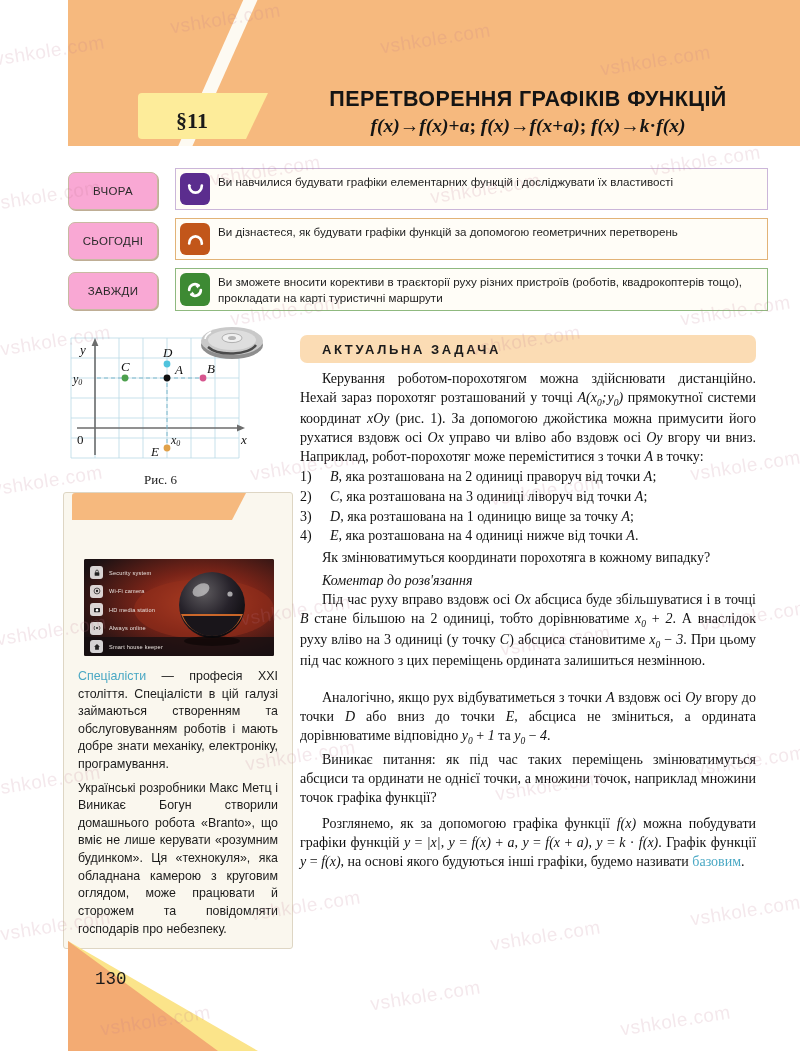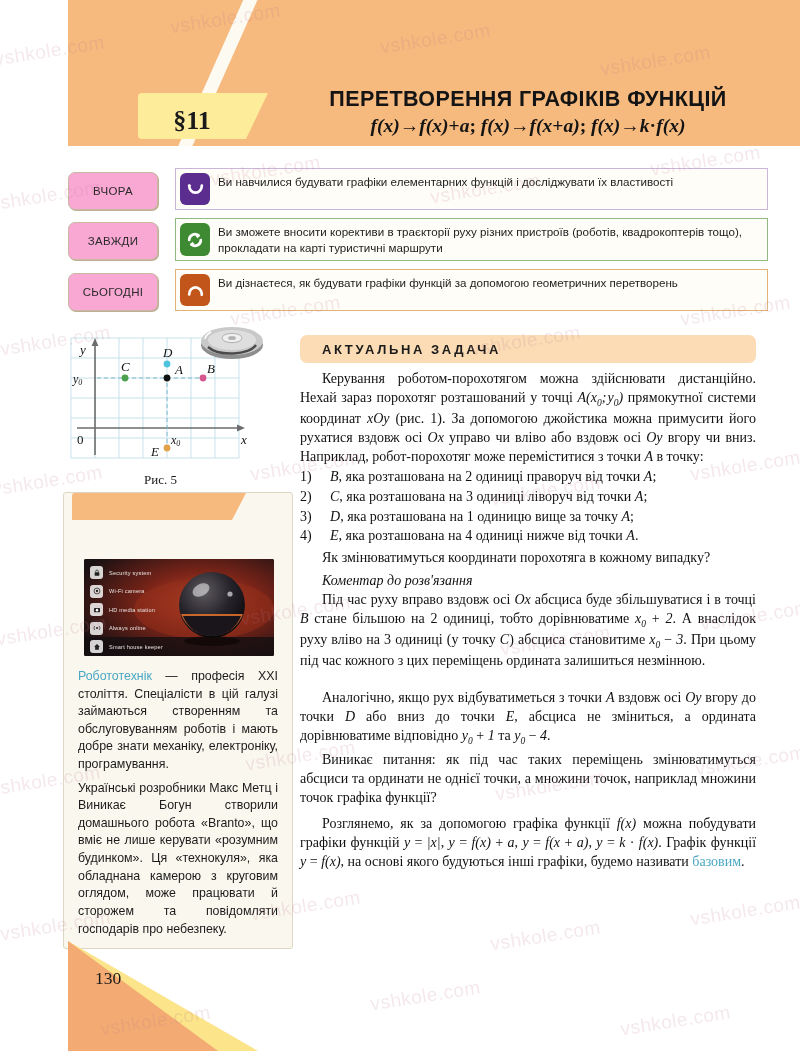--- a/index.html
+++ b/index.html
@@ -17,21 +17,21 @@
 
   
   .banner{position:absolute;left:68px;top:0;width:732px;height:146px;background:#f6b97e;}
   .banner-stripe{position:absolute;left:0;top:0;width:732px;height:146px;overflow:hidden;}
   .banner-stripe:after{content:"";position:absolute;left:138px;top:-30px;width:13px;height:230px;
       background:#fdfaf2;transform:rotate(24deg);}
   .sect-tag{position:absolute;left:70px;top:93px;width:108px;height:46px;background:#fdec9a;
       border-radius:4px 0 0 4px;display:flex;align-items:center;justify-content:center;}
   .sect-tag:after{content:"";position:absolute;right:-22px;top:0;border-top:46px solid #fdec9a;
       border-right:22px solid transparent;}
-  .sect-tag span{font-family:"Liberation Serif",serif;font-weight:bold;font-size:26px;color:#1a1a1a;
+  .sect-tag span{font-family:"Liberation Serif",serif;font-weight:bold;font-size:22px;color:#1a1a1a;
       position:relative;z-index:2;margin-top:10px;}
   .banner-title{position:absolute;left:180px;top:88px;width:560px;text-align:center;}
   .banner-title .t1{font-family:"Liberation Sans",sans-serif;font-weight:bold;font-size:21.5px;
       color:#141414;letter-spacing:.4px;line-height:1.05;}
   .banner-title .t2{font-family:"Liberation Serif",serif;font-weight:bold;font-style:italic;
       font-size:19.5px;color:#141414;margin-top:5px;line-height:1.05;}
   .banner-title .t2 .up{font-style:normal;}
 
   
   .callouts{position:absolute;left:68px;top:168px;width:700px;}
@@ -101,21 +101,21 @@
   .math{font-family:"Liberation Serif",serif;font-style:italic;white-space:nowrap;}
   .math .op{font-style:normal;}
   sub{font-size:.68em;}
   .gap{height:7px;}
 
   
   .corner-y{position:absolute;left:68px;bottom:0;width:0;height:0;
       border-left:190px solid #fbe48a;border-top:110px solid transparent;}
   .corner-o{position:absolute;left:68px;bottom:0;width:0;height:0;
       border-left:150px solid #f3ab73;border-top:110px solid transparent;}
-  .pagenum{position:absolute;left:95px;bottom:62px;font-family:Liberation Serif, serif;
+  .pagenum{position:absolute;left:95px;bottom:62px;font-family:Liberation Mono, monospace;
       font-size:17.5px;color:#1a1a1a;}
 </style>
 </head>
 <body>
 
 <div class="page">
 
   <div class="banner">
     <div class="banner-stripe"></div>
     <div class="sect-tag">
@@ -136,48 +136,48 @@
     <div class="crow">
       <div class="clabel">ВЧОРА</div>
       <div class="cbody">
         <div class="cicon p">
           <svg width="19" height="19" viewBox="0 0 24 24">
               <path d="M4 7 a8 9 0 0 0 16 0 l0 0" fill="none" stroke="#fff" stroke-width="3.4" stroke-linecap="round"></path>
               <path d="M4.2 7.6 l0 -2.4 l2.6 2.4 z" fill="#fff"></path>
             </svg>
         </div>
         <div class="ctext">Ви навчилися будувати графіки елементарних функцій і досліджувати їх властивості</div>
+      </div>
+    </div>
+
+    <div class="crow">
+      <div class="clabel">СЬОГОДНІ</div>
+      <div class="cbody o">
+        <div class="cicon o">
+          <svg width="19" height="19" viewBox="0 0 24 24">
+              <path d="M4 17 a8 9 0 0 1 16 0" fill="none" stroke="#fff" stroke-width="3.4" stroke-linecap="round"></path>
+              <path d="M19.6 16.6 l1.8 1.6 l-3.4 1.2 z" fill="#fff"></path>
+            </svg>
+        </div>
+        <div class="ctext">Ви дізнаєтеся, як будувати графіки функцій за допомогою геометричних перетворень</div>
       </div>
     </div>
 
     <div class="crow">
       <div class="clabel">ЗАВЖДИ</div>
       <div class="cbody g">
         <div class="cicon g">
           <svg width="20" height="20" viewBox="0 0 24 24">
             <path d="M19 12 a7 7 0 0 1 -11.5 5.4" fill="none" stroke="#fff" stroke-width="3.2" stroke-linecap="round"></path>
             <path d="M5 12 a7 7 0 0 1 11.5 -5.4" fill="none" stroke="#fff" stroke-width="3.2" stroke-linecap="round"></path>
             <path d="M8.4 13.8 l-1.2 4.8 l4.6 -1.6 z" fill="#fff"></path>
             <path d="M15.6 10.2 l1.2 -4.8 l-4.6 1.6 z" fill="#fff"></path>
           </svg>
         </div>
         <div class="ctext">Ви зможете вносити корективи в траєкторії руху різних пристроїв (роботів, квадрокоптерів тощо), прокладати на карті туристичні маршрути</div>
-      </div>
-    </div>
-
-    <div class="crow">
-      <div class="clabel">СЬОГОДНІ</div>
-      <div class="cbody o">
-        <div class="cicon o">
-          <svg width="19" height="19" viewBox="0 0 24 24">
-              <path d="M4 17 a8 9 0 0 1 16 0" fill="none" stroke="#fff" stroke-width="3.4" stroke-linecap="round"></path>
-              <path d="M19.6 16.6 l1.8 1.6 l-3.4 1.2 z" fill="#fff"></path>
-            </svg>
-        </div>
-        <div class="ctext">Ви дізнаєтеся, як будувати графіки функцій за допомогою геометричних перетворень</div>
       </div>
     </div>
   </div>
 
   <div class="leftcol">
 
     <div class="figure">
       <svg width="195" height="140" viewBox="0 0 195 140">
 
         <g stroke="#b9d9e6" stroke-width="0.8">
@@ -227,21 +227,21 @@
       <svg style="position:absolute;left:135px;top:-13px;" width="68" height="48" viewBox="0 0 68 48">
         <ellipse cx="34" cy="28" rx="31" ry="14" fill="#8e8e8e"></ellipse>
         <ellipse cx="34" cy="24" rx="31" ry="14" fill="#c9c9c9"></ellipse>
         <ellipse cx="34" cy="23" rx="24" ry="10" fill="#dedede"></ellipse>
         <ellipse cx="34" cy="21" rx="10" ry="4.6" fill="#f0f0f0" stroke="#9a9a9a" stroke-width=".7"></ellipse>
         <ellipse cx="34" cy="21" rx="4" ry="2" fill="#b4b4b4"></ellipse>
         <path d="M10 30 a26 12 0 0 0 48 -2" fill="none" stroke="#4a4a4a" stroke-width="2.4"></path>
         <path d="M7 22 a28 12 0 0 1 6 -7" fill="none" stroke="#ffffff" stroke-width="1.6"></path>
       </svg>
     </div>
-    <div class="figcap">Рис. 5</div>
+    <div class="figcap">Рис. 6</div>
 
     <div class="profcard">
       <div class="proftab"></div>
 
       <div class="profimg">
         <svg width="190" height="97" viewBox="0 0 190 97" style="position:absolute;left:0;top:0;">
           <defs>
             <radialGradient id="bgG" cx="62%" cy="45%" r="70%">
               <stop offset="0%" stop-color="#c14a2a"></stop>
               <stop offset="45%" stop-color="#7a2418"></stop>
@@ -305,21 +305,21 @@
               <svg width="8" height="8" viewBox="0 0 12 12">
                   <path d="M6 1.6 L10.4 5.6 H8.8 V10.2 H3.2 V5.6 H1.6 Z" fill="#222"></path>
                 </svg>
             </span>
             <span class="feattx">Smart house keeper</span>
           </div>
         </div>
       </div>
 
       <div class="profbody">
-        <p><span class="accent">Робототехнік</span><span> — професія XXI століття. Спеціалісти в цій галузі займаються створенням та обслуговуванням роботів і мають добре знати механіку, електроніку, програмування.</span></p>
+        <p><span class="accent">Спеціалісти</span><span> — професія XXI століття. Спеціалісти в цій галузі займаються створенням та обслуговуванням роботів і мають добре знати механіку, електроніку, програмування.</span></p>
         <p>Українські розробники Макс Метц і Виникає Богун створили домашнього робота «Branto», що вміє не лише керувати «розумним будинком». Ця «технокуля», яка обладнана камерою з круговим оглядом, може працювати й сторожем та повідомляти господарів про небезпеку.</p>
       </div>
     </div>
   </div>
 
   <div class="rightcol">
 
     <div class="secthead">
       <span>АКТУАЛЬНА ЗАДАЧА</span>
     </div>

